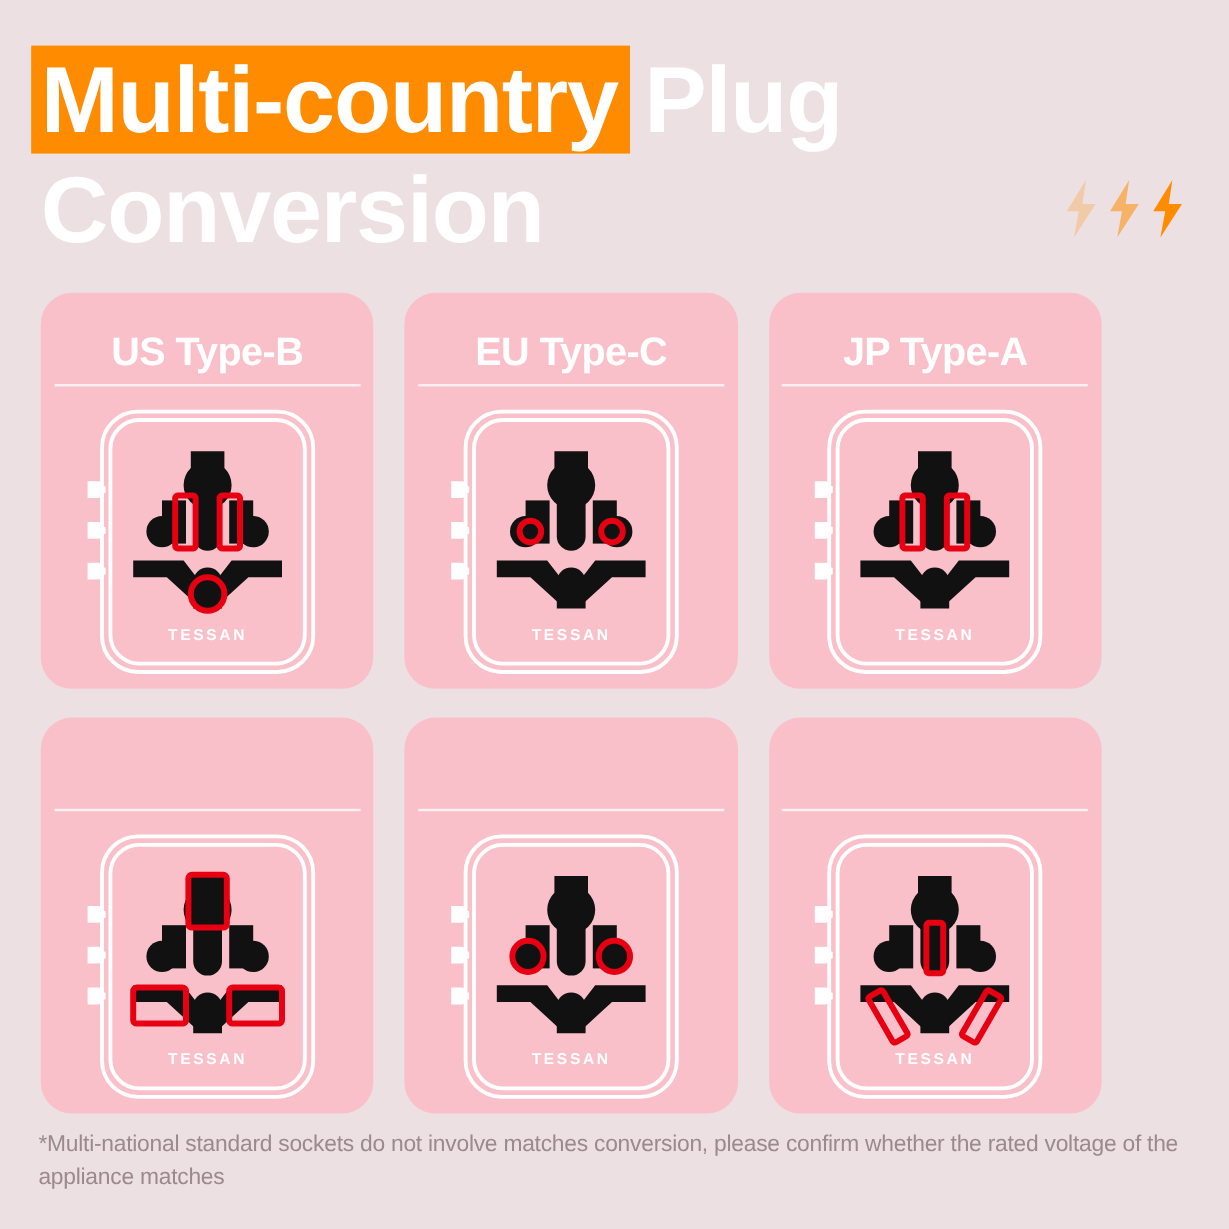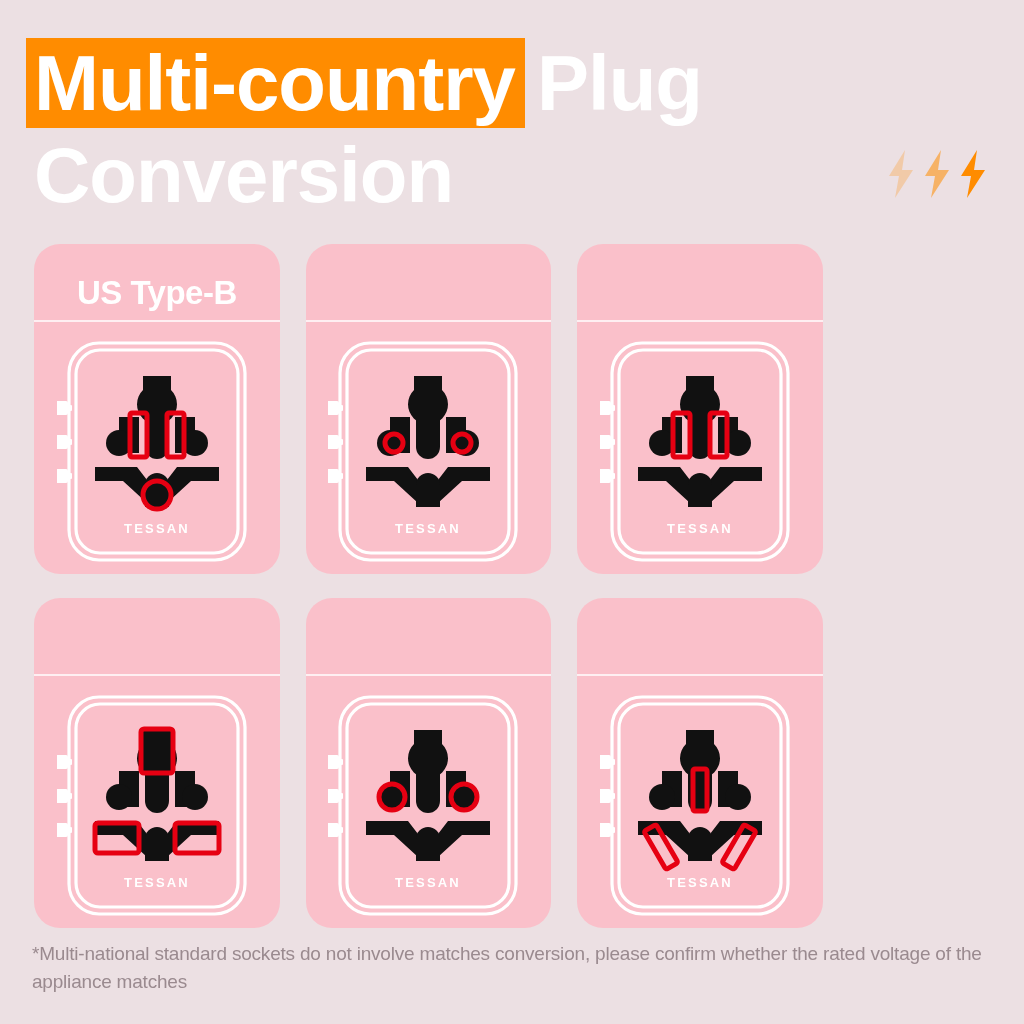--- a/index.html
+++ b/index.html
@@ -58,21 +58,21 @@
     justify-content: flex-end;
     gap: 2px;
   }
   #bolts svg { display: block; }
 
   
   #card-grid {
     position: absolute;
     left: 34px;
     top: 244px;
-    width: 789px;
+    width: 884px;
     height: 684px;
     display: grid;
     grid-template-columns: repeat(3, 1fr);
     grid-template-rows: repeat(2, 1fr);
     column-gap: 26px;
     row-gap: 24px;
   }
 
   .card {
     background: #fac0ca;
@@ -188,20 +188,21 @@
     <rect x="73" y="74" width="17" height="44" rx="2" fill="none" stroke="#e60012" stroke-width="5"></rect>
     <rect x="110" y="74" width="17" height="44" rx="2" fill="none" stroke="#e60012" stroke-width="5"></rect>
 
     <circle cx="100" cy="156" r="14" fill="none" stroke="#e60012" stroke-width="5"></circle>
 
     <text x="100" y="194" text-anchor="middle" fill="#ffffff" font-family="Liberation Sans, sans-serif" font-size="13" font-weight="700" letter-spacing="2.2">TESSAN</text>
   </svg>
       </div>
     </div>
     <div class="card">
+    <div class="card-title">EU Type-C</div>
     <div class="card-divider"></div>
     <div class="socket-wrap">
   <svg viewBox="0 0 200 225" xmlns="http://www.w3.org/2000/svg">
 
     <rect x="12" y="4" width="176" height="217" rx="30" fill="none" stroke="#fff" stroke-width="3.2"></rect>
     <rect x="19" y="11" width="162" height="203" rx="24" fill="none" stroke="#fff" stroke-width="3.2"></rect>
 
     <g fill="#ffffff">
       <rect x="-2" y="62" width="13" height="14" rx="2"></rect>
             <rect x="9" y="66" width="6" height="6" rx="1"></rect>
@@ -228,20 +229,21 @@
     </g>
 
     <circle cx="66" cy="104" r="9" fill="none" stroke="#e60012" stroke-width="5"></circle>
     <circle cx="134" cy="104" r="9" fill="none" stroke="#e60012" stroke-width="5"></circle>
 
     <text x="100" y="194" text-anchor="middle" fill="#ffffff" font-family="Liberation Sans, sans-serif" font-size="13" font-weight="700" letter-spacing="2.2">TESSAN</text>
   </svg>
       </div>
     </div>
     <div class="card">
+    <div class="card-title">JP Type-A</div>
     <div class="card-divider"></div>
     <div class="socket-wrap">
   <svg viewBox="0 0 200 225" xmlns="http://www.w3.org/2000/svg">
 
     <rect x="12" y="4" width="176" height="217" rx="30" fill="none" stroke="#fff" stroke-width="3.2"></rect>
     <rect x="19" y="11" width="162" height="203" rx="24" fill="none" stroke="#fff" stroke-width="3.2"></rect>
 
     <g fill="#ffffff">
       <rect x="-2" y="62" width="13" height="14" rx="2"></rect>
             <rect x="9" y="66" width="6" height="6" rx="1"></rect>

